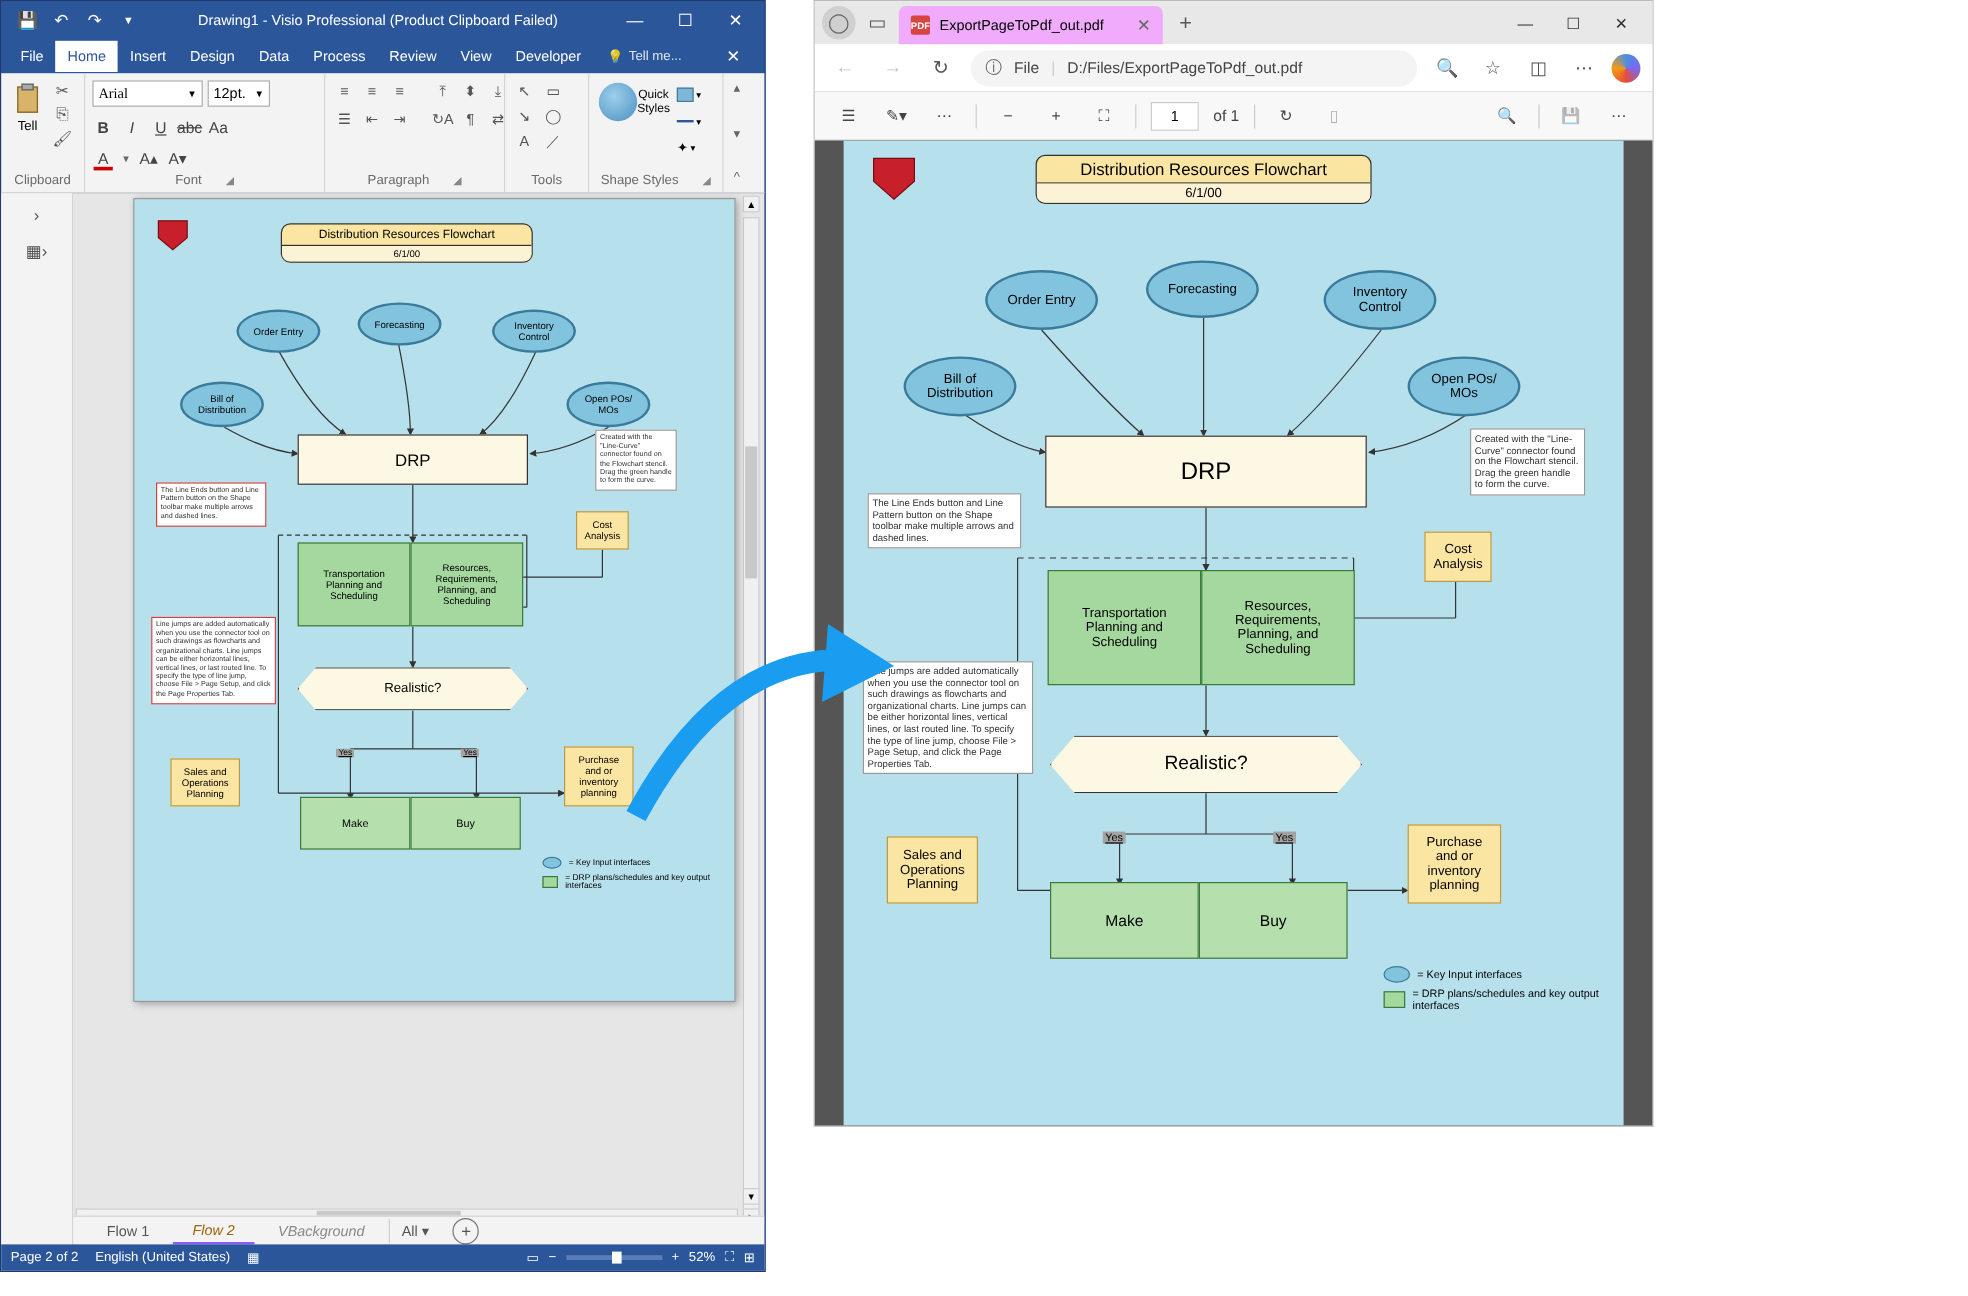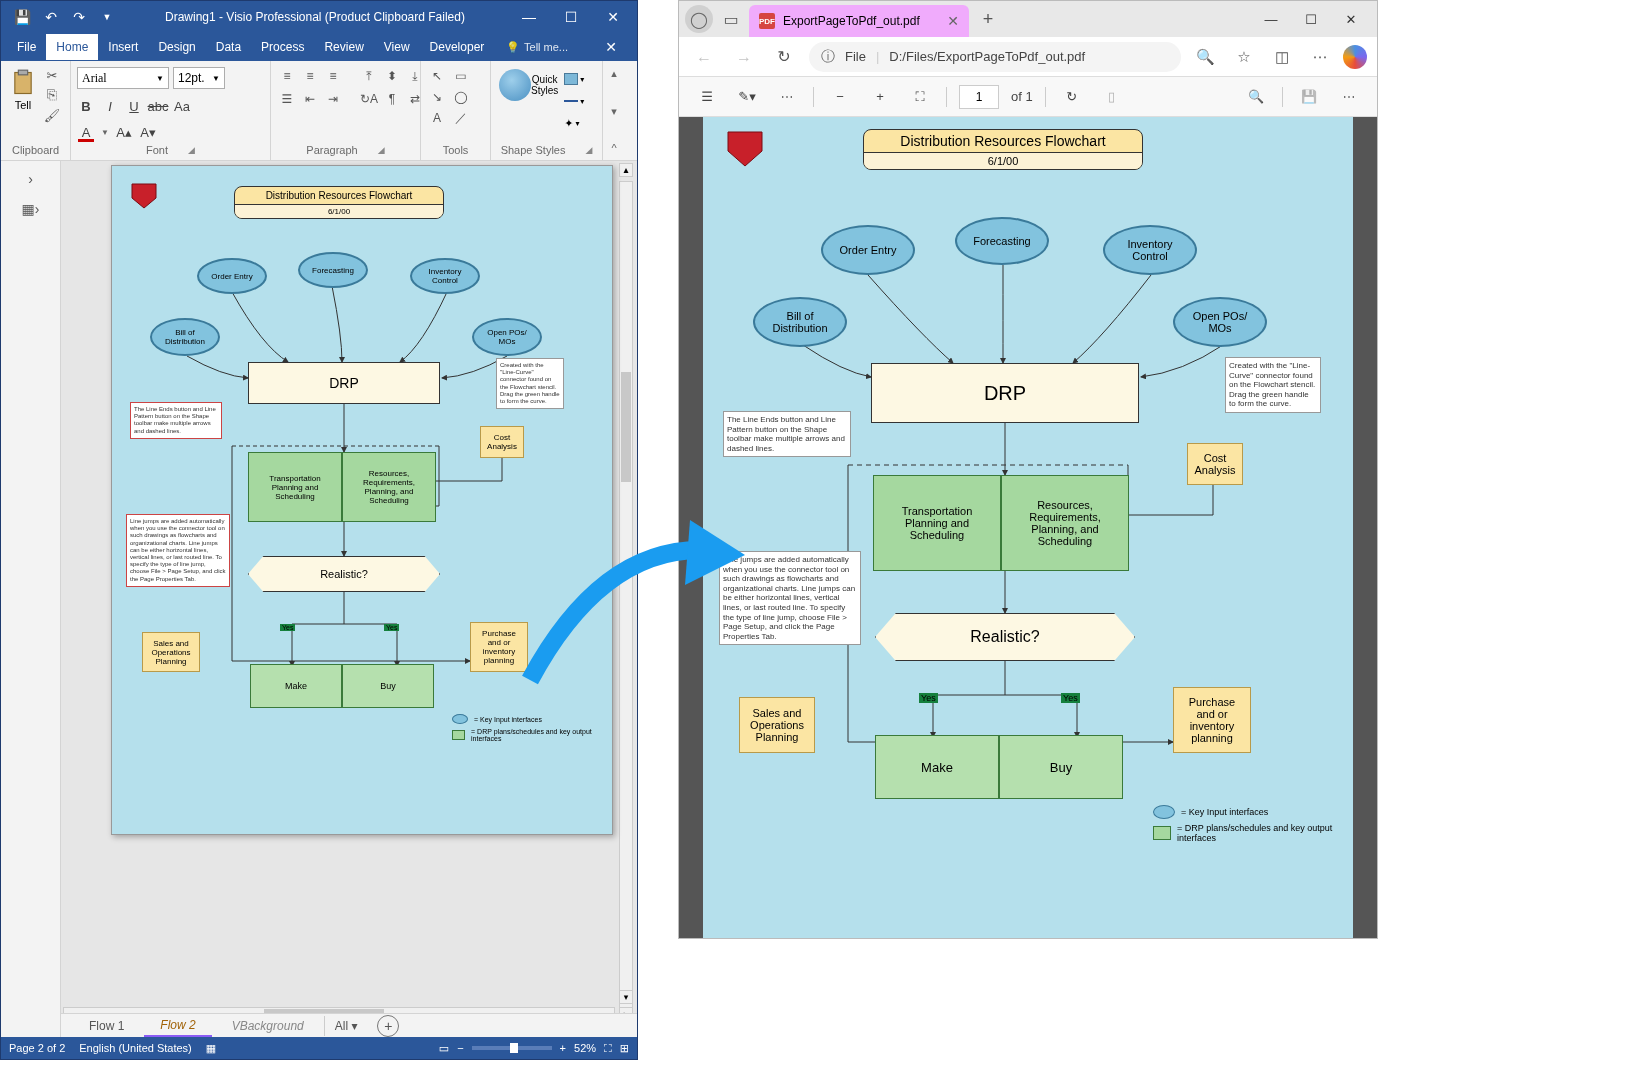--- a/index.html
+++ b/index.html
@@ -78,21 +78,21 @@
 .fc-rect.cream { background: #fdf8e3; font-size: 14px; }
 .fc-rect.green { background: #a5d89f; border: 1px solid #3a7a3a; font-size: 8px; }
 .fc-rect.green2 { background: #b5e0ae; border: 1px solid #3a7a3a; font-size: 9px; }
 .fc-rect.yellow { background: #fbe5a3; border: 1px solid #b89a4a; font-size: 8px; }
 .fc-hex { position: absolute; background: #fdf8e3; border: 1px solid #333; display: flex; align-items: center; justify-content: center; font-size: 11px; clip-path: polygon(8% 0, 92% 0, 100% 50%, 92% 100%, 8% 100%, 0 50%); }
 .callout { position: absolute; background: #fff; border: 1px solid #c44; font-size: 6px; padding: 3px; line-height: 1.2; color: #333; }
 .callout.gray { border-color: #999; }
 .legend-row { position: absolute; display: flex; align-items: center; gap: 6px; font-size: 7px; }
 .legend-el { width: 16px; height: 10px; border: 1px solid #3a7a9a; background: #82c3de; border-radius: 50%; }
 .legend-sq { width: 14px; height: 10px; border: 1px solid #3a7a3a; background: #a5d89f; }
-.conn-label { position: absolute; font-size: 7px; background: #15803d; padding: 0 2px; }
+.conn-label { position: absolute; font-size: 7px; background: #a3a3a3; padding: 0 2px; text-decoration: underline; }
 svg.connectors { position: absolute; inset: 0; width: 100%; height: 100%; pointer-events: none; }
 
 .page-tabs { position: absolute; bottom: 22px; left: 0; right: 0; height: 24px; background: #f3f3f3; border-top: 1px solid #d4d4d4; display: flex; align-items: center; padding: 0 12px; gap: 4px; font-size: 12px; }
 .ptab { padding: 3px 16px; color: #555; cursor: pointer; }
 .ptab.active { color: #a16207; font-style: italic; border-bottom: 2px solid #8b5cf6; }
 .ptab.bg { font-style: italic; color: #888; }
 .ptab-all { padding: 3px 10px; color: #555; border-left: 1px solid #ccc; cursor: pointer; }
 .ptab-add { width: 22px; height: 22px; border: 1.5px solid #777; border-radius: 50%; display: flex; align-items: center; justify-content: center; font-size: 14px; margin-left: 6px; cursor: pointer; color: #555; }
 
 .visio-statusbar { height: 22px; background: #2b579a; color: #fff; display: flex; align-items: center; padding: 0 8px; font-size: 11px; gap: 14px; position: absolute; bottom: 0; left: 0; right: 0; }

